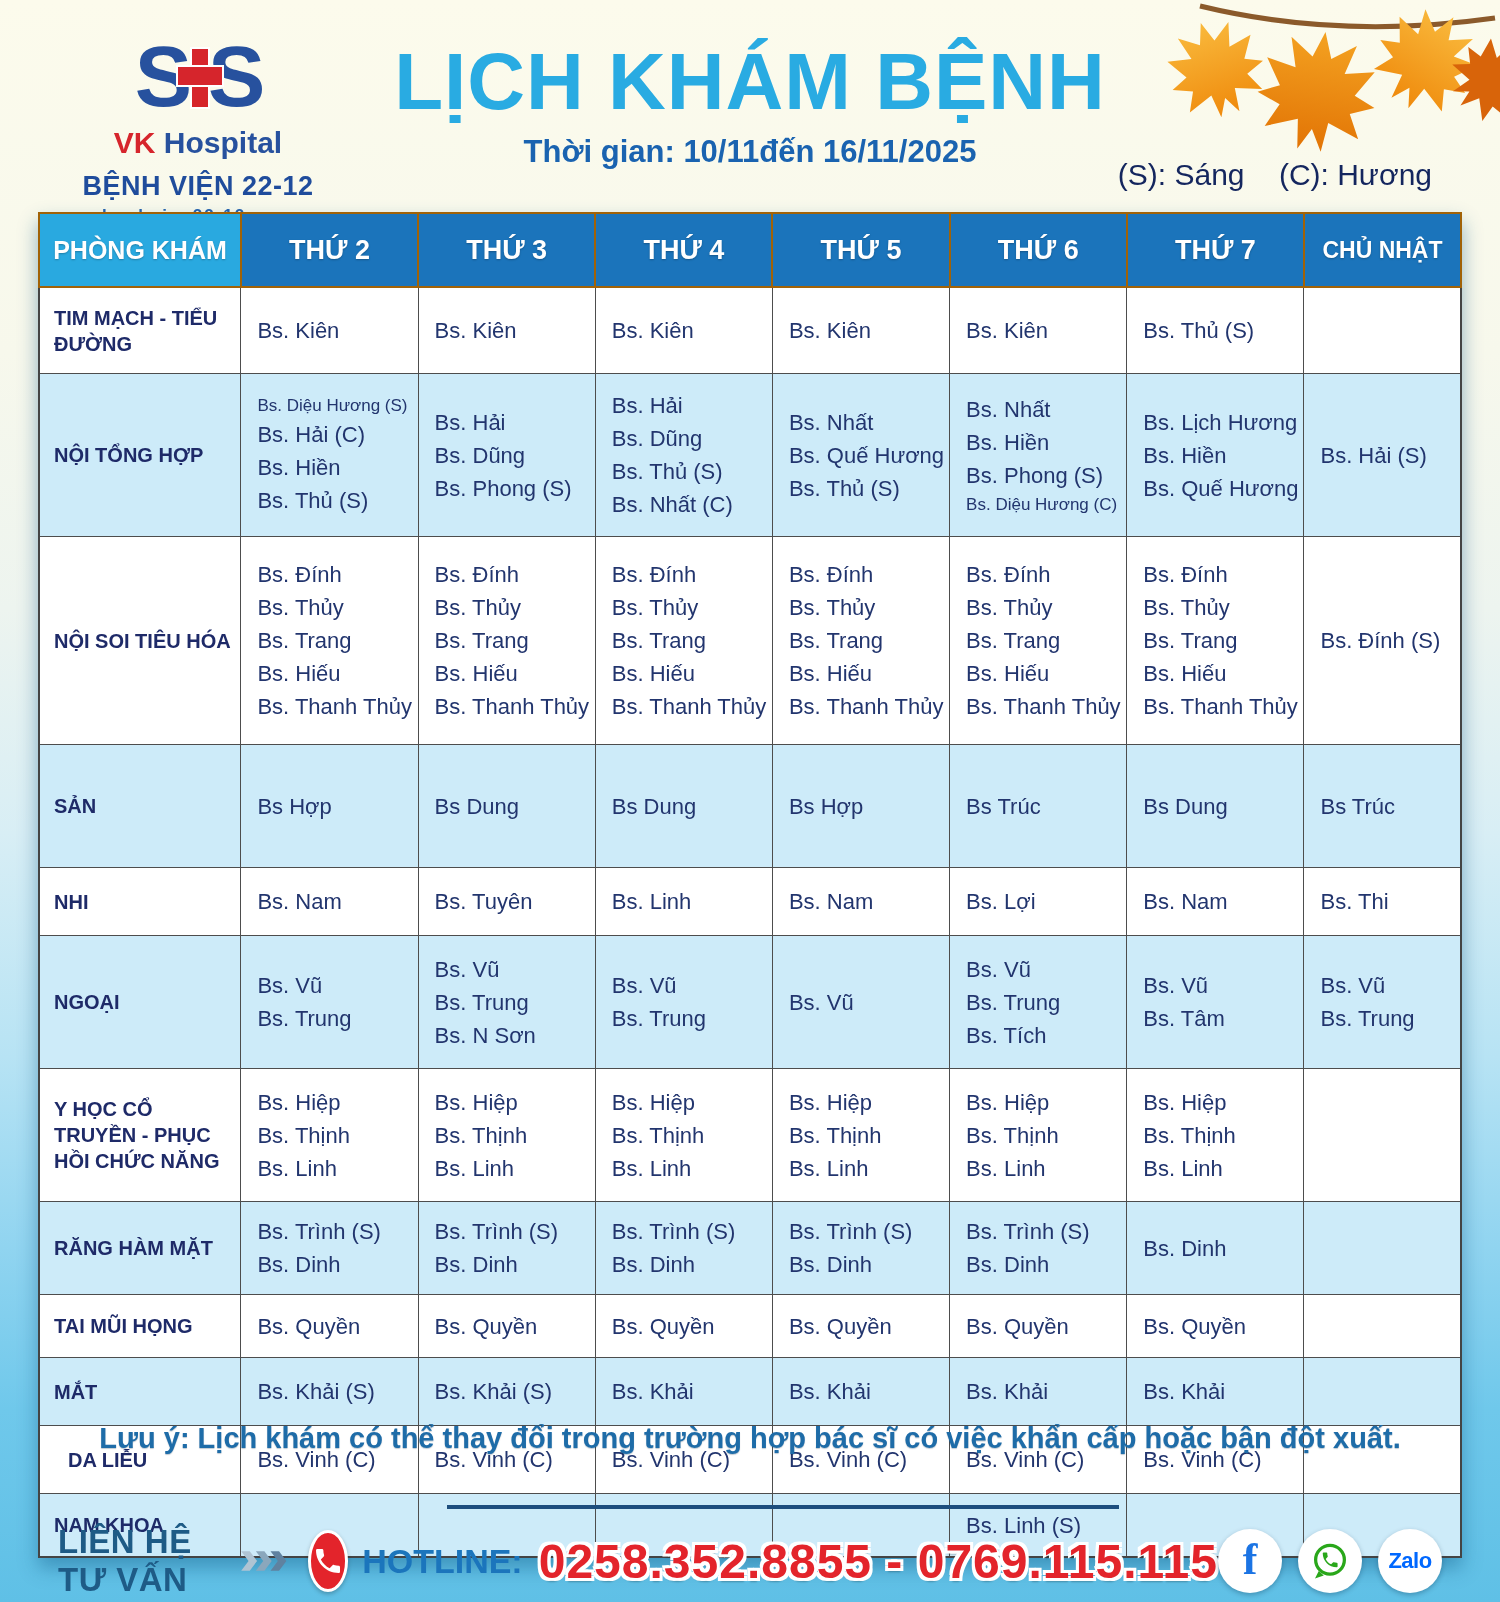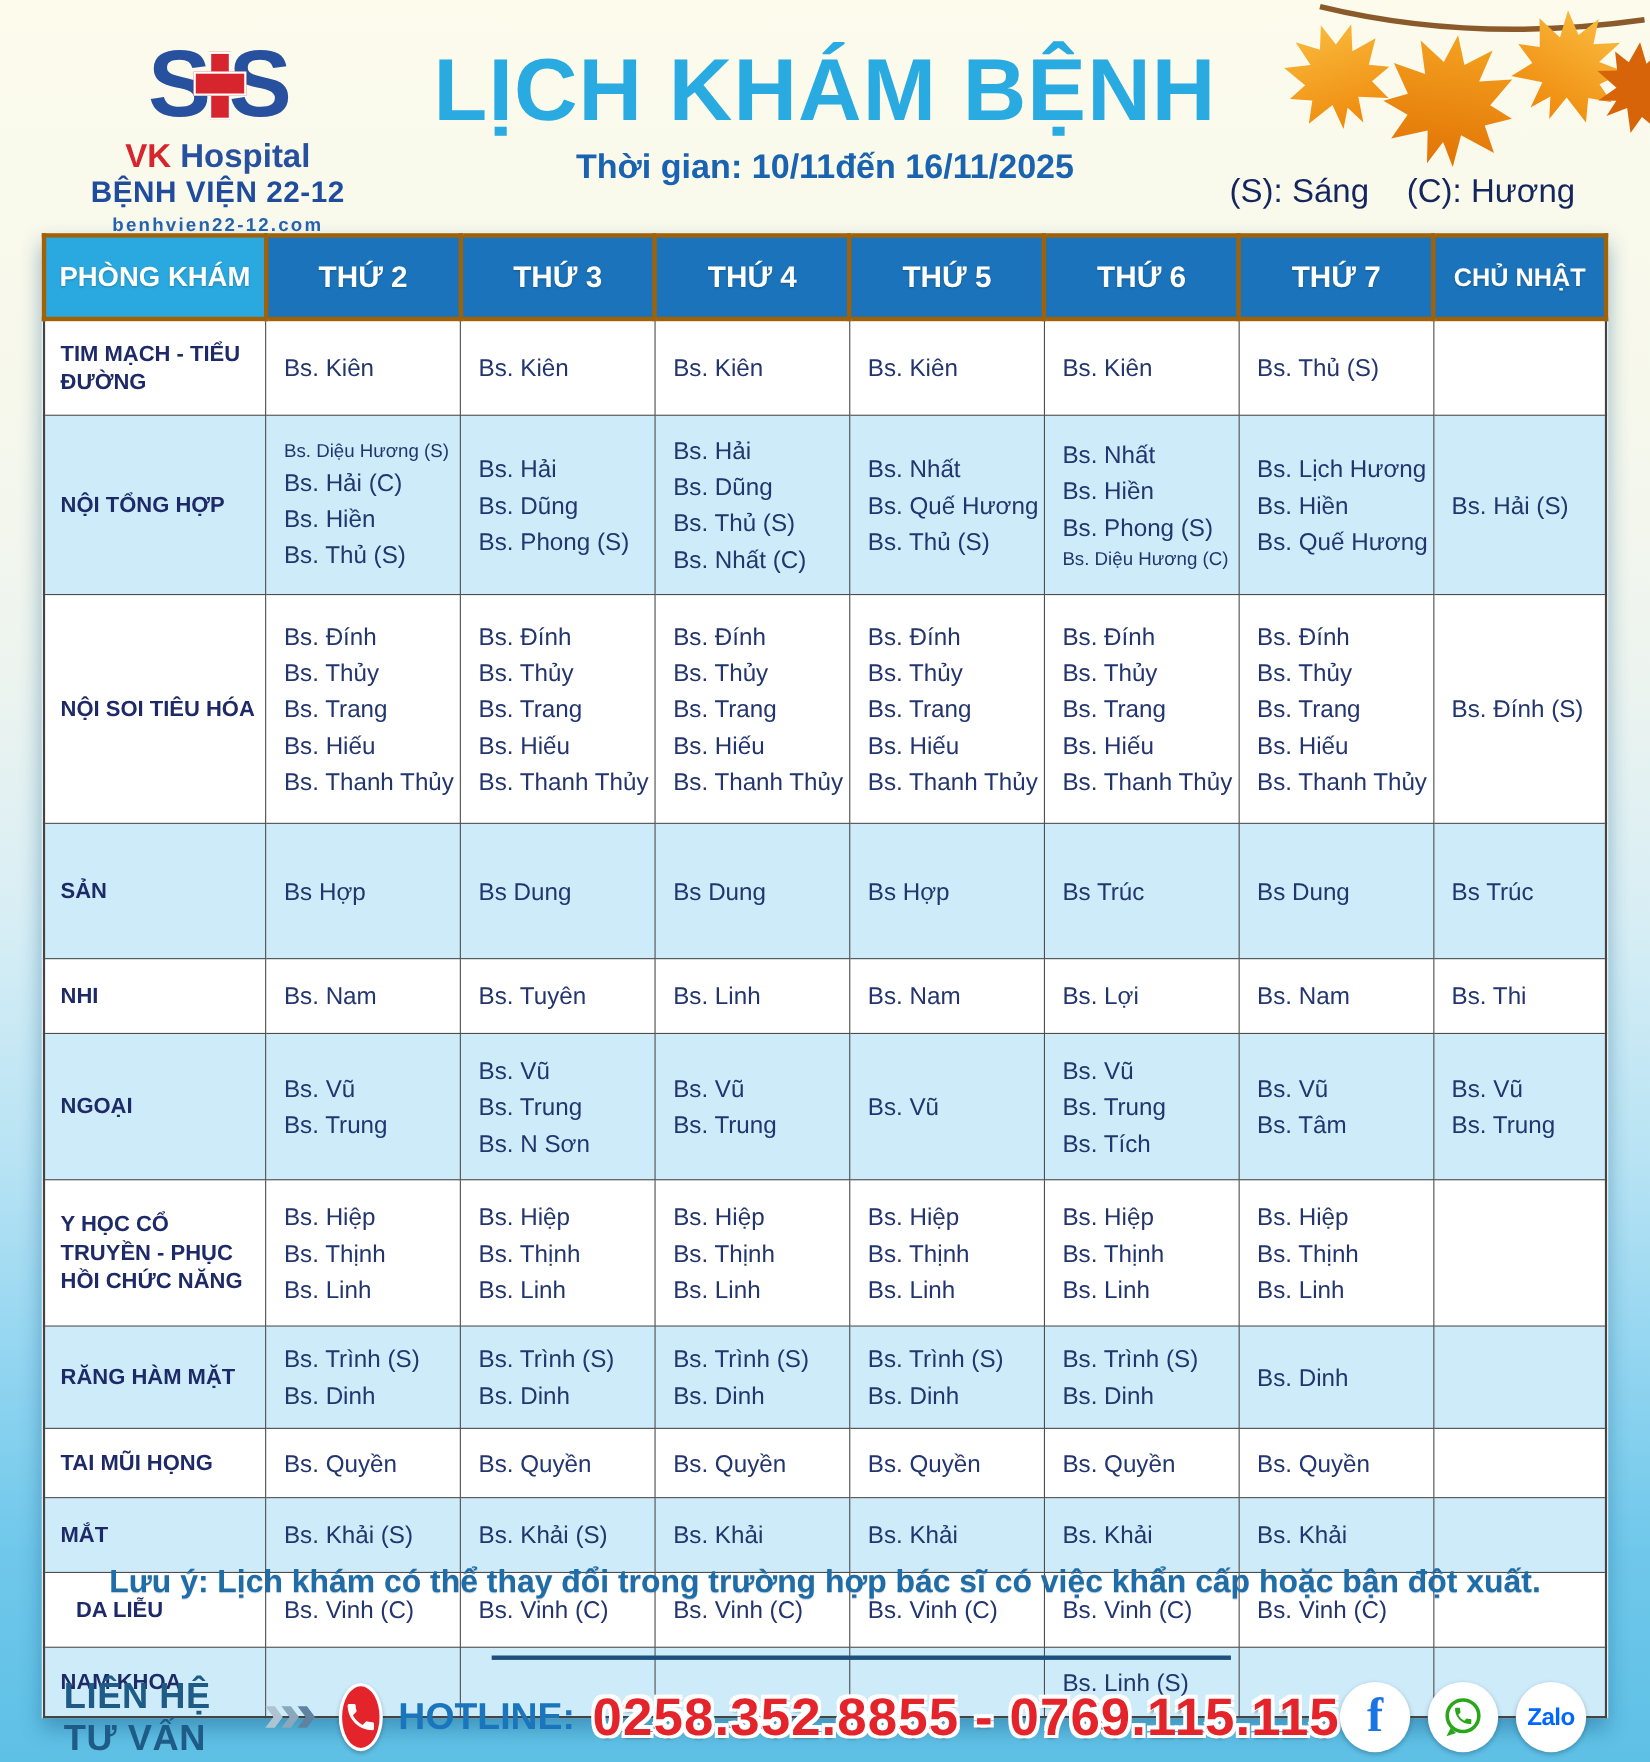--- a/index.html
+++ b/index.html
@@ -16,39 +16,39 @@
   
   .logo{position:absolute;left:48px;top:28px;width:300px;text-align:center;}
   .logo-mono{display:flex;justify-content:center;align-items:center;height:96px;}
   .logo-s{font-size:86px;font-weight:bold;color:#27519E;line-height:1;letter-spacing:-4px;}
   .logo-cross{position:relative;width:44px;height:58px;margin:0 -12px;z-index:2;}
   .cross-v{position:absolute;left:14px;top:0;width:16px;height:58px;background:#D6252C;border:2px solid #fff;}
   .cross-h{position:absolute;left:0;top:18px;width:44px;height:18px;background:#D6252C;border:2px solid #fff;}
   .logo-brand{font-size:30px;line-height:1.1;margin-top:2px;}
   .logo-brand .vk{color:#D6252C;font-weight:bold;}
   .logo-brand .hosp{color:#27519E;font-weight:bold;}
-  .logo-name{margin-top:1px;font-size:27px;font-weight:bold;color:#1F4C9C;letter-spacing:.5px;}
+  .logo-name{margin-top:12px;font-size:27px;font-weight:bold;color:#1F4C9C;letter-spacing:.5px;}
   .logo-site{margin-top:4px;font-size:17px;font-weight:bold;color:#2763AE;letter-spacing:2px;}
   .head-center{position:absolute;left:350px;top:40px;width:800px;text-align:center;}
   .main-title{font-size:80px;font-weight:bold;color:var(--title-blue,#29ABE2);letter-spacing:1px;line-height:1.05;}
   .sub-title{margin-top:10px;font-size:31px;font-weight:bold;color:#1A63B0;}
   .legend{position:absolute;right:68px;top:158px;font-size:30px;color:#14265E;}
   .legend span{margin-left:26px;}
   .leaves{position:absolute;right:0;top:0;width:360px;height:170px;}
   
   .table-panel{
     position:absolute;left:38px;top:212px;width:1424px;
     background:#fff;
     box-shadow:0 10px 18px rgba(18,94,138,.45);
   }
   table{width:100%;border-collapse:collapse;table-layout:fixed;}
   thead th{
     background:var(--day-bg,#1B74BB);color:#fff;
     font-size:27px;font-weight:bold;height:70px;
-    border:4px solid #a16207;
+    border:2px solid #a16207;
     text-shadow:0 1px 2px rgba(0,0,0,.25);
   }
   thead th.th-room{background:var(--room-bg,#29A9E0);font-size:25px;}
   thead th.th-sun{font-size:23px;}
   tbody th,tbody td{border:1px solid #4d4d4d;background:#fff;vertical-align:middle;}
   tbody tr.stripe th,tbody tr.stripe td{background:var(--stripe,#CDEBF9);}
   tbody th.room{
     text-align:left;padding:6px 8px 6px 14px;
     font-size:20px;font-weight:bold;color:#1E2A68;line-height:1.3;
   }

